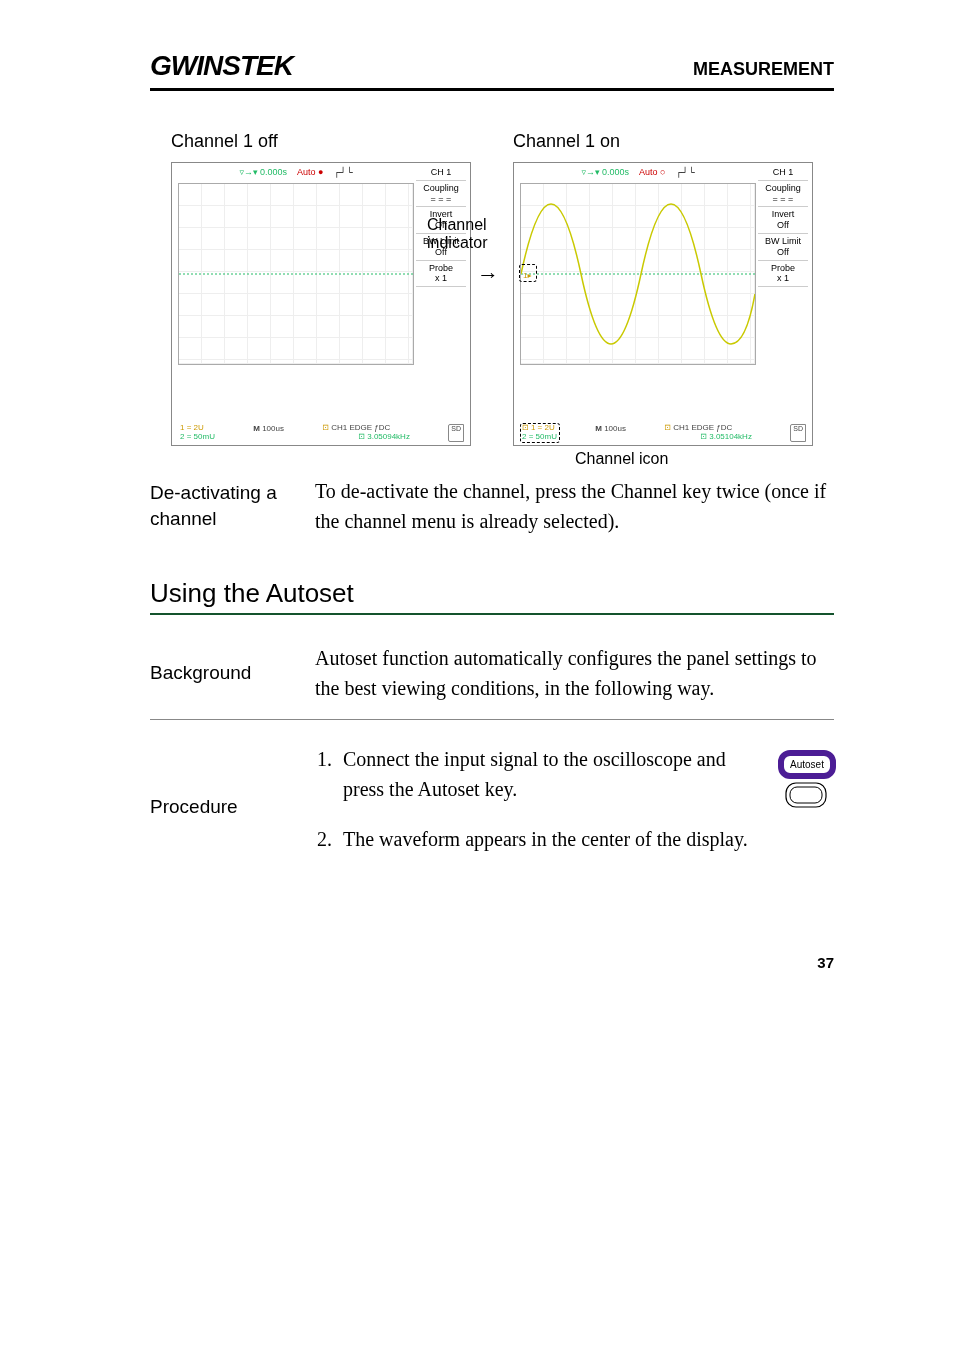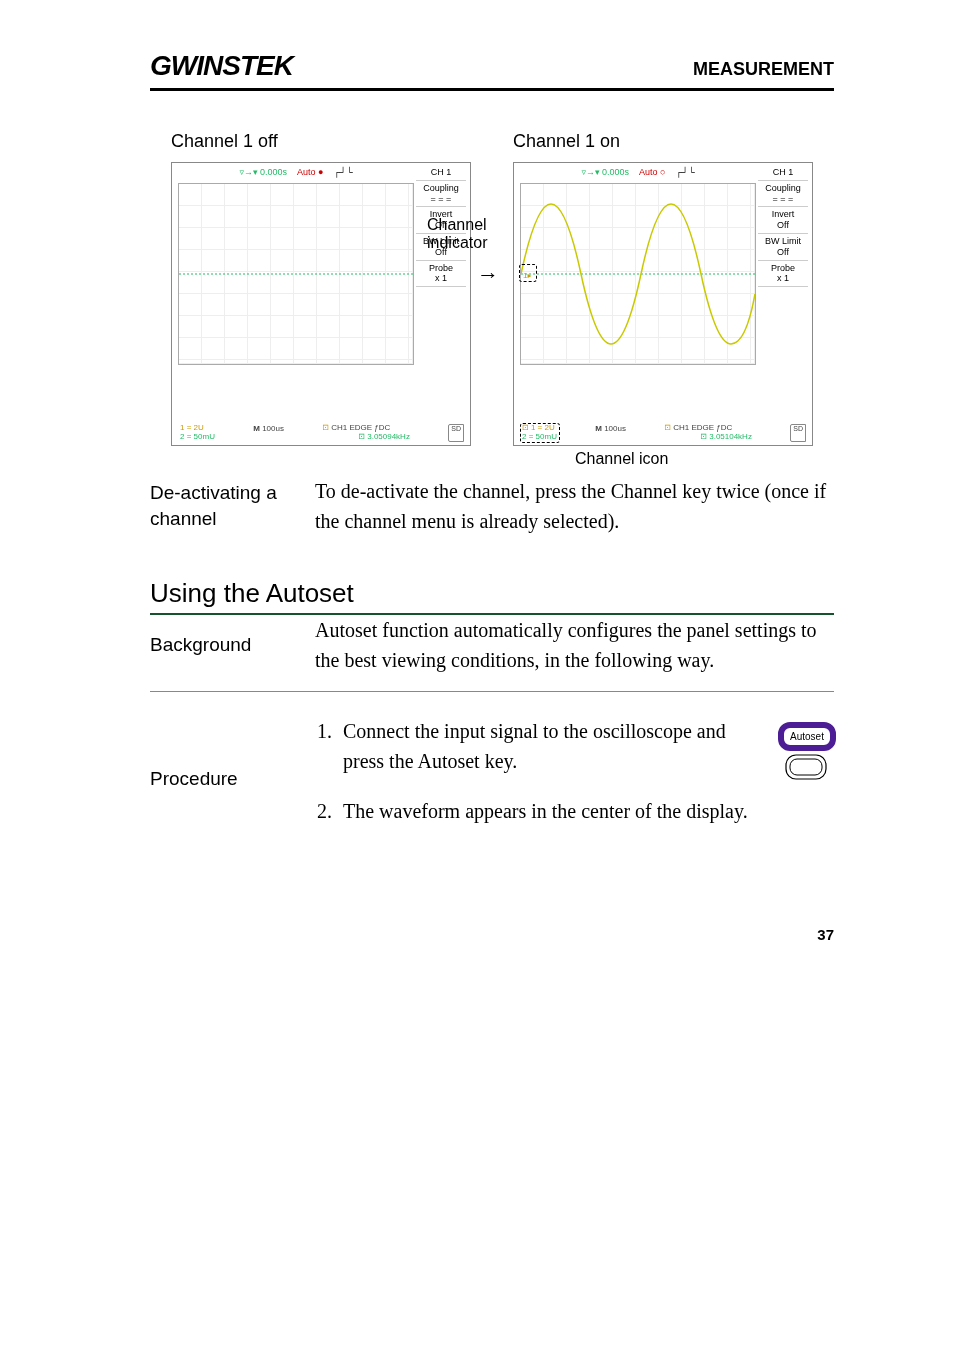--- a/index.html
+++ b/index.html
@@ -173,21 +173,21 @@
     font-size: 26px;
     margin: 42px 0 0 0;
     padding-bottom: 4px;
     border-bottom: 2px solid #14532d;
   }
   .divider {
     border: none;
     border-top: 1px solid #888;
     margin: 16px 0 20px 0;
   }
-  .spacer-above { }
+  .spacer-above { margin-top: 28px; }
 
   .autoset-key {
     float: right;
     margin-left: 12px;
     margin-top: 2px;
     width: 56px;
     text-align: center;
   }
   .autoset-key .cap {
     display: inline-block;

